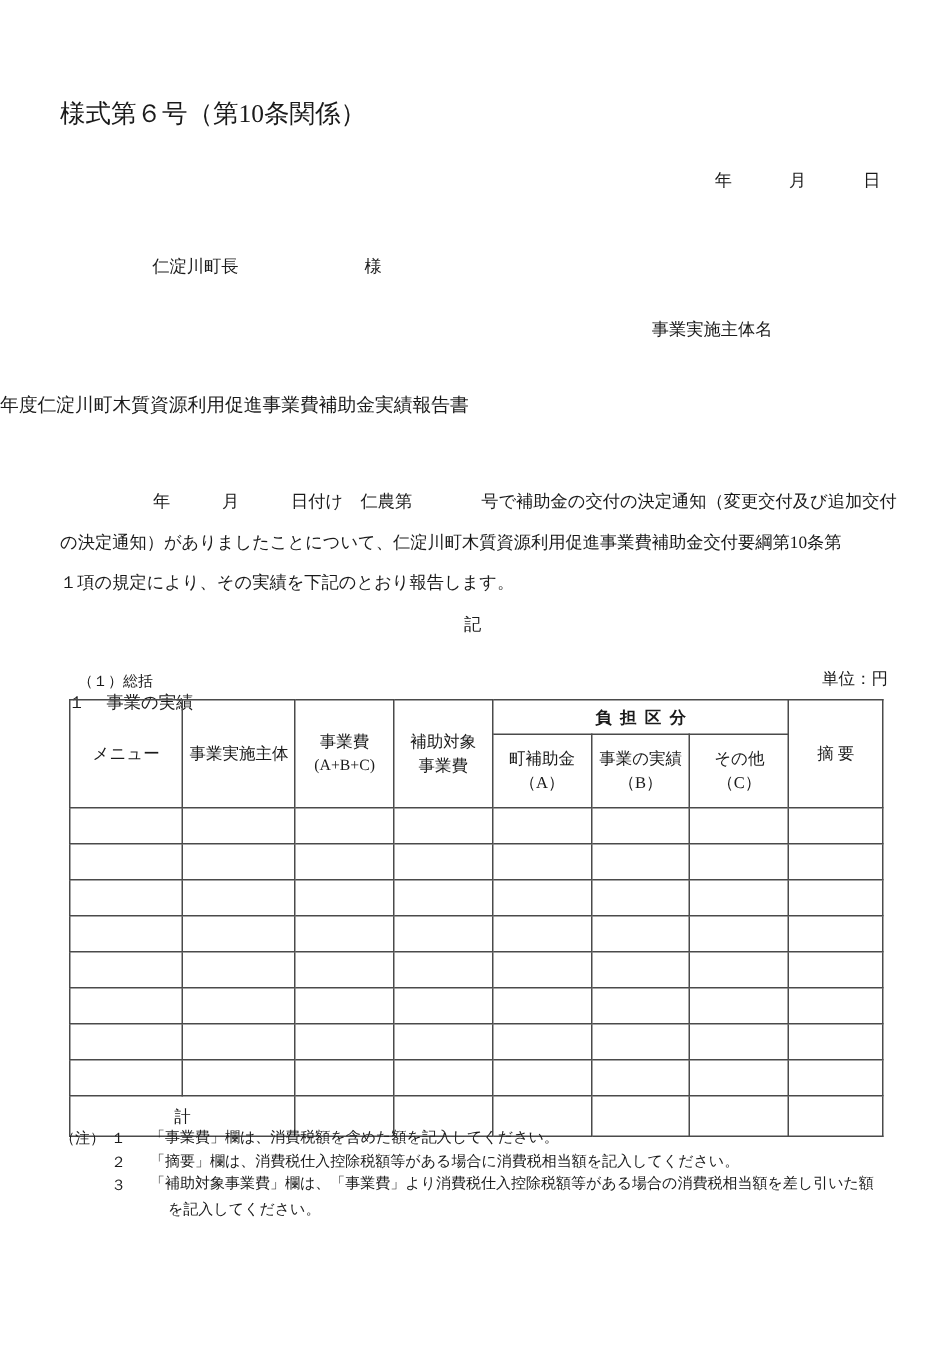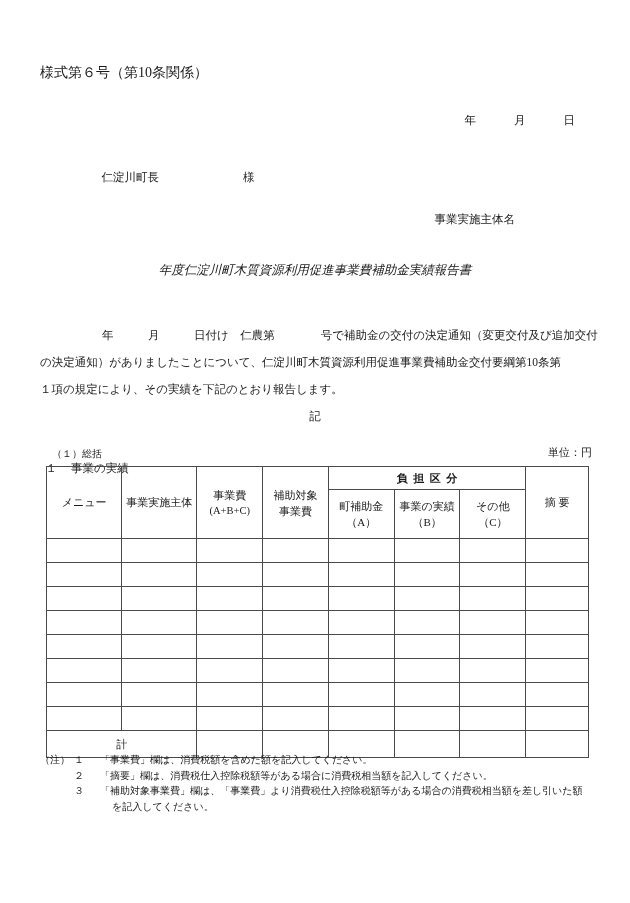--- a/index.html
+++ b/index.html
@@ -22,26 +22,26 @@
     padding: 0;
   }
 
   
   .abs { position: absolute; white-space: pre; }
 
   
   #form-number {
     left: 40px;
     top: 64px;
-    font-size: 14px;
+    font-size: 17px;
   }
 
   
   #date-line {
-    left: 0;
+    left: 12px;
     top: 101px;
     width: 575px;
     text-align: right;
     font-size: 11.5px;
   }
   #date-line .slot { display: inline-block; }
   #date-line .gap-a { width: 38px; display: inline-block; }
   #date-line .gap-b { width: 38px; display: inline-block; }
 
   
@@ -59,23 +59,21 @@
     width: 515px;
     text-align: right;
     font-size: 11.5px;
   }
 
   
   #doc-title {
     left: 0;
     top: 262px;
     width: 630px;
-    text-align: center;
     font-size: 12.5px;
-    font-style: italic;
   }
 
   
   #body-text {
     position: absolute;
     left: 40px;
     top: 322px;
     width: 552px;
     font-size: 11.5px;
     line-height: 27px;
@@ -161,21 +159,21 @@
   .note-marker {
     width: 34px;
     flex: 0 0 34px;
     white-space: pre;
   }
   .note-index {
     width: 26px;
     flex: 0 0 26px;
     white-space: pre;
   }
-  .note-body { flex: 1 1 auto; }
+  .note-body { flex: 1 1 auto; font-family: Liberation Mono, monospace; }
   .note-cont {
     padding-left: 72px;
   }
 </style>
 </head>
 <body>
 
 <div class="page">
 
   <div class="abs" id="form-number">様式第６号（第10条関係）</div>

